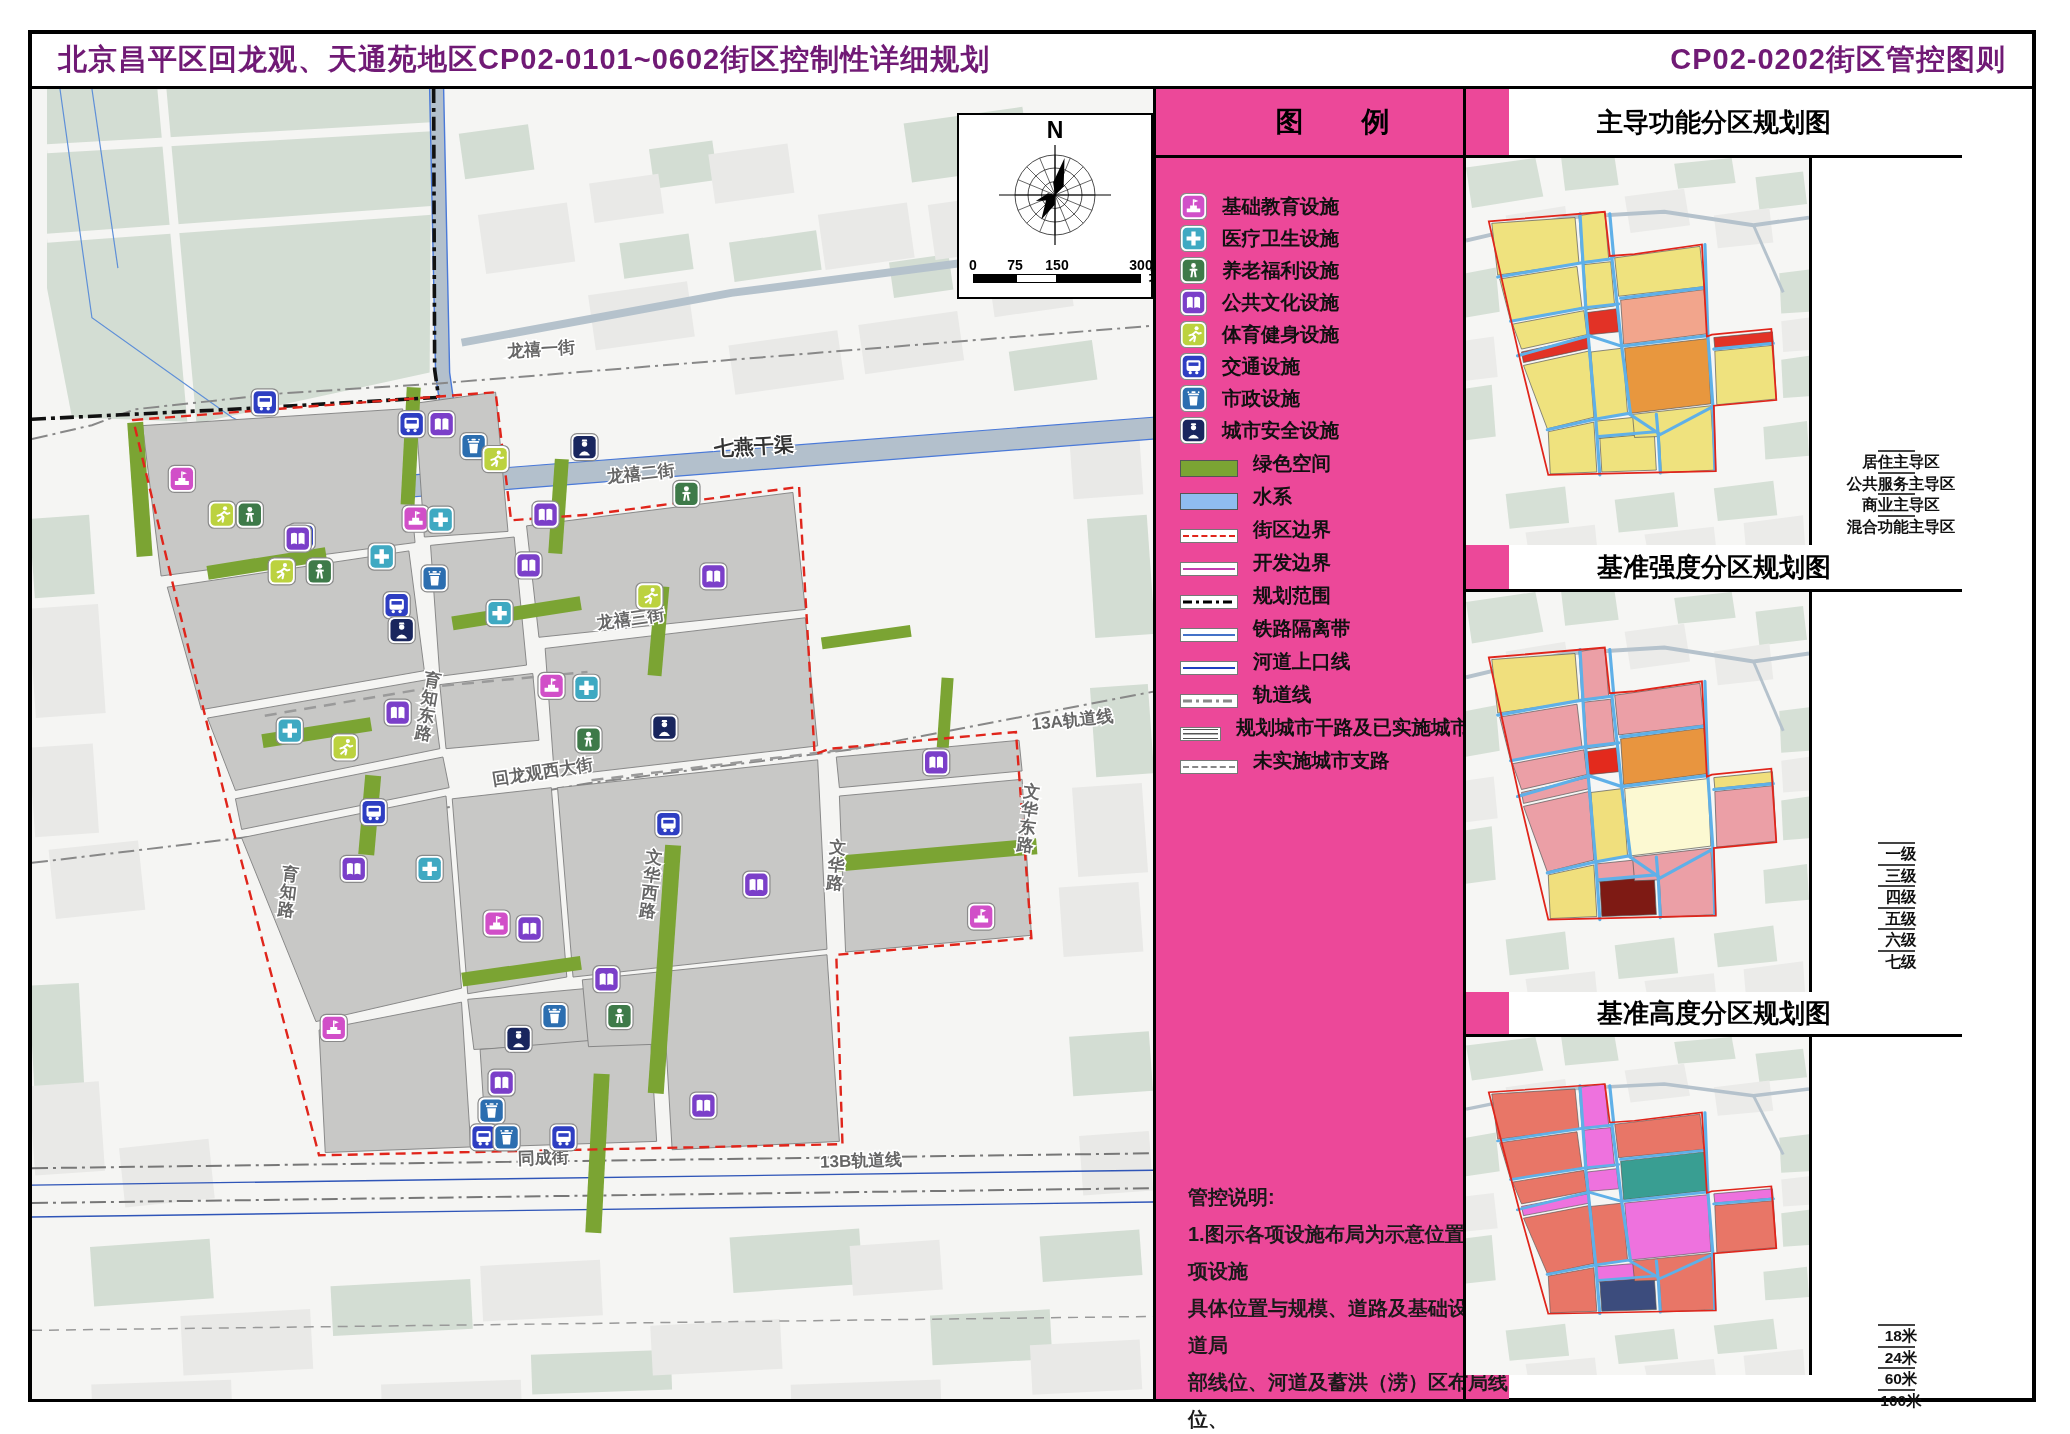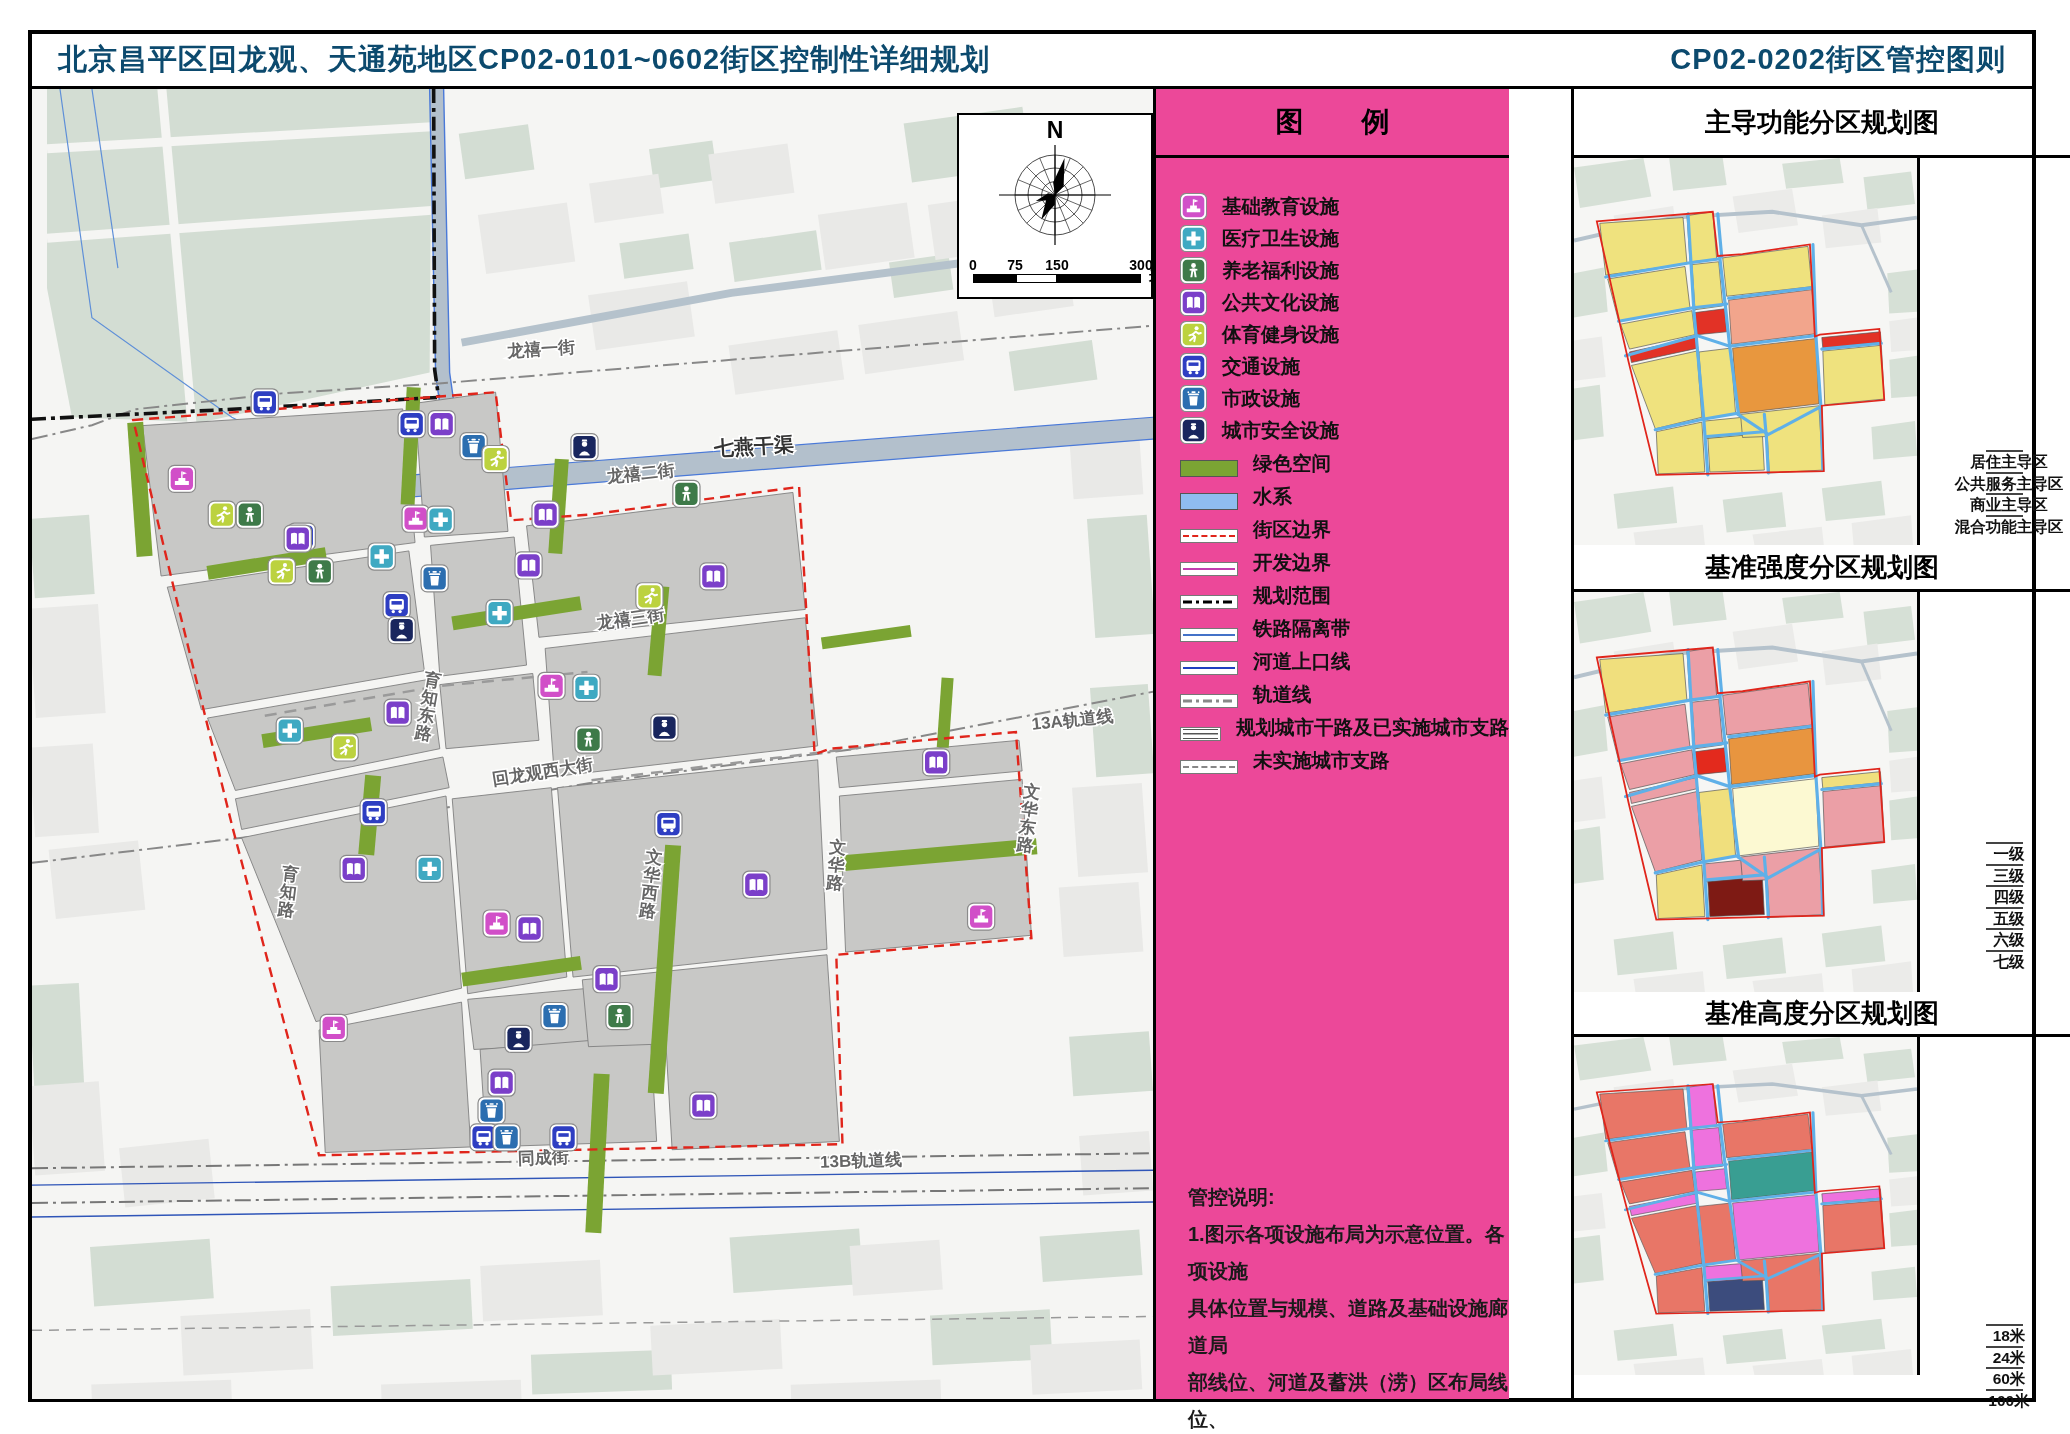--- a/index.html
+++ b/index.html
@@ -1,23 +1,23 @@
 <!DOCTYPE html>
 <html><head>
 <meta charset="utf-8">
 <style>
   html,body{margin:0;padding:0;background:#fff;}
   .sheet{position:relative;width:2070px;height:1434px;background:#fff;font-family:"Liberation Sans","DejaVu Sans",sans-serif;overflow:hidden;}
   .frame{position:absolute;left:28px;top:30px;width:2008px;height:1372px;border:4px solid #000;box-sizing:border-box;background:#fff;}
   .hdr{position:absolute;left:0;top:0;width:100%;height:55px;border-bottom:3px solid #000;box-sizing:border-box;display:flex;justify-content:space-between;align-items:center;padding:0 26px;}
-  .hdr .t{font-size:29px;font-weight:bold;color:#0c4a6e;letter-spacing:1px;text-align:right;}
+  .hdr .t{font-size:29px;font-weight:bold;color:#701a75;letter-spacing:1px;text-align:right;}
   .content{position:absolute;left:0;top:55px;width:2000px;height:1310px;}
   .main-map{position:absolute;left:0;top:0;width:1121px;height:1310px;background:#F5F5F3;overflow:hidden;}
   .legend-panel{position:absolute;left:1121px;top:0;width:356px;height:1310px;border-left:3px solid #000;box-sizing:border-box;background:#ec4899;}
-  .right-col{position:absolute;left:1539px;top:0;width:499px;height:1310px;border-left:3px solid #000;box-sizing:border-box;}
+  .right-col{position:absolute;left:1431px;top:0;width:499px;height:1310px;border-left:3px solid #000;box-sizing:border-box;}
   .leg-title{height:66px;border-bottom:3px solid #000;display:flex;align-items:center;justify-content:center;}
   .leg-title span{font-size:28px;font-weight:bold;letter-spacing:58px;text-indent:58px;}
   .leg-list{margin-top:30px;}
   .leg-row{display:flex;align-items:flex-end;height:32px;padding-left:24px;}
   .leg-row.l2{height:33px;}
   .leg-row .lab{margin-left:15px;font-size:19.5px;font-weight:bold;color:#111;white-space:nowrap;}
   .sw-area{width:58px;height:17px;border:1.5px solid #555;box-sizing:border-box;}
   .sw-box{width:58px;height:14px;border:1.5px solid #777;box-sizing:border-box;background:#fff;position:relative;}
   .sw-box .ln{position:absolute;left:2px;right:2px;top:50%;transform:translateY(-50%);}
   .ln-dashred{border-top:2.5px dashed #E0251B;}

